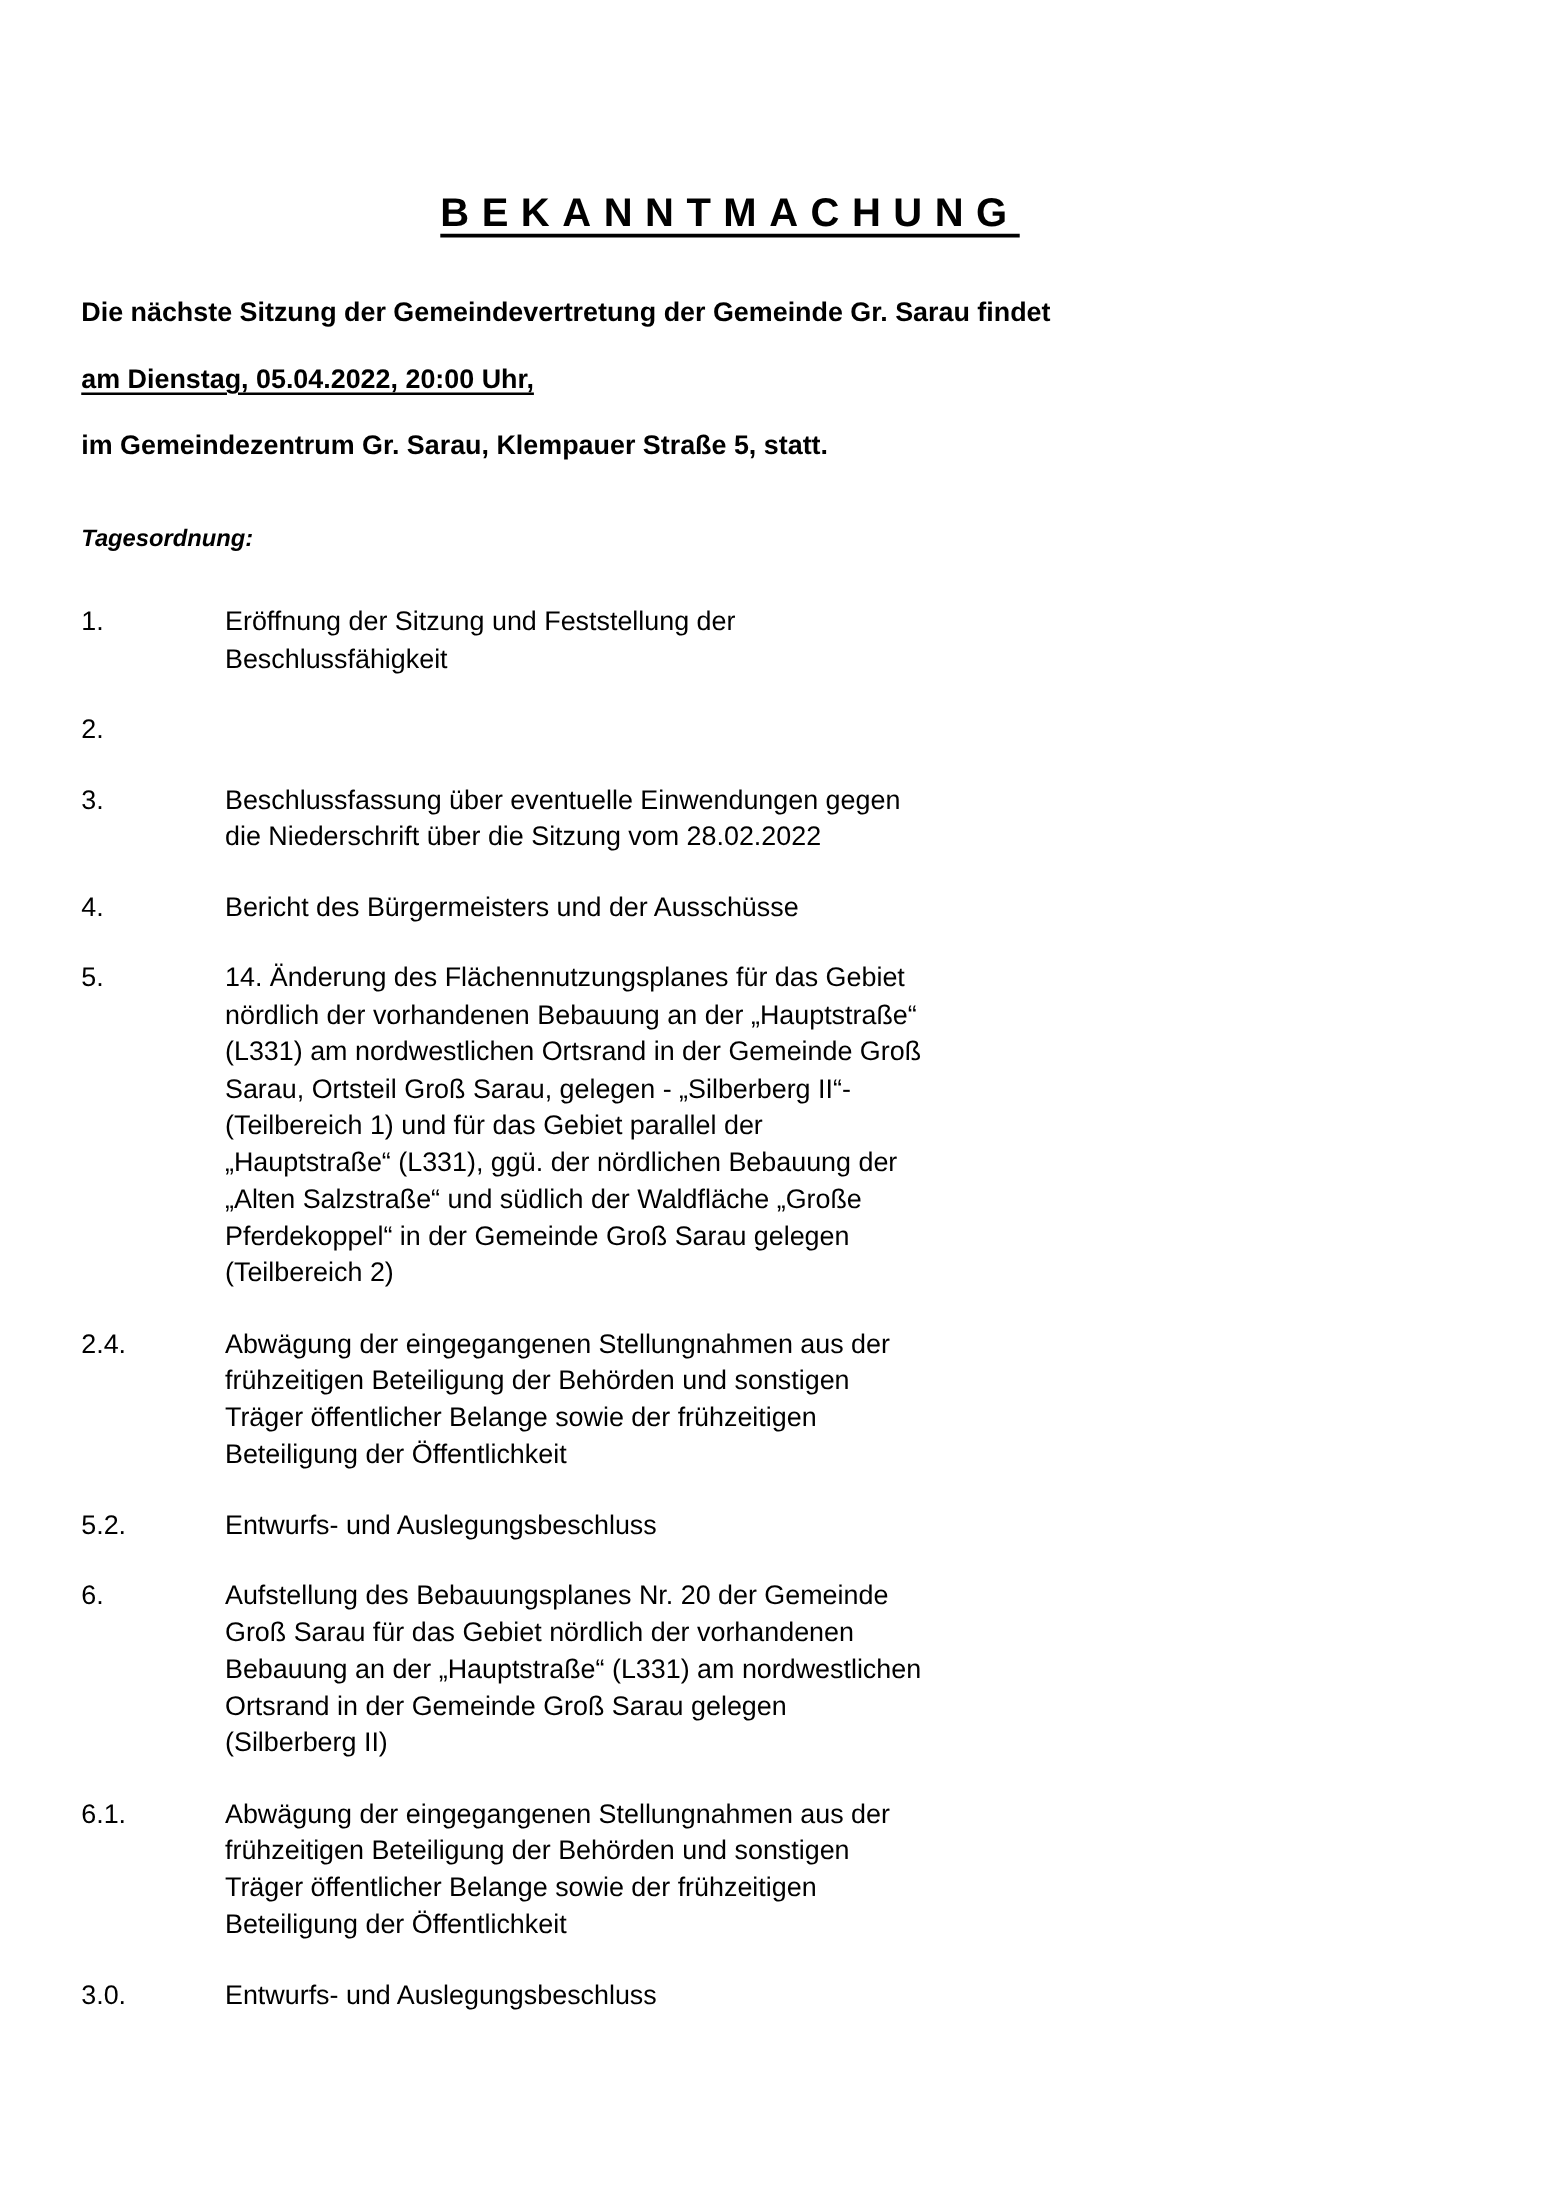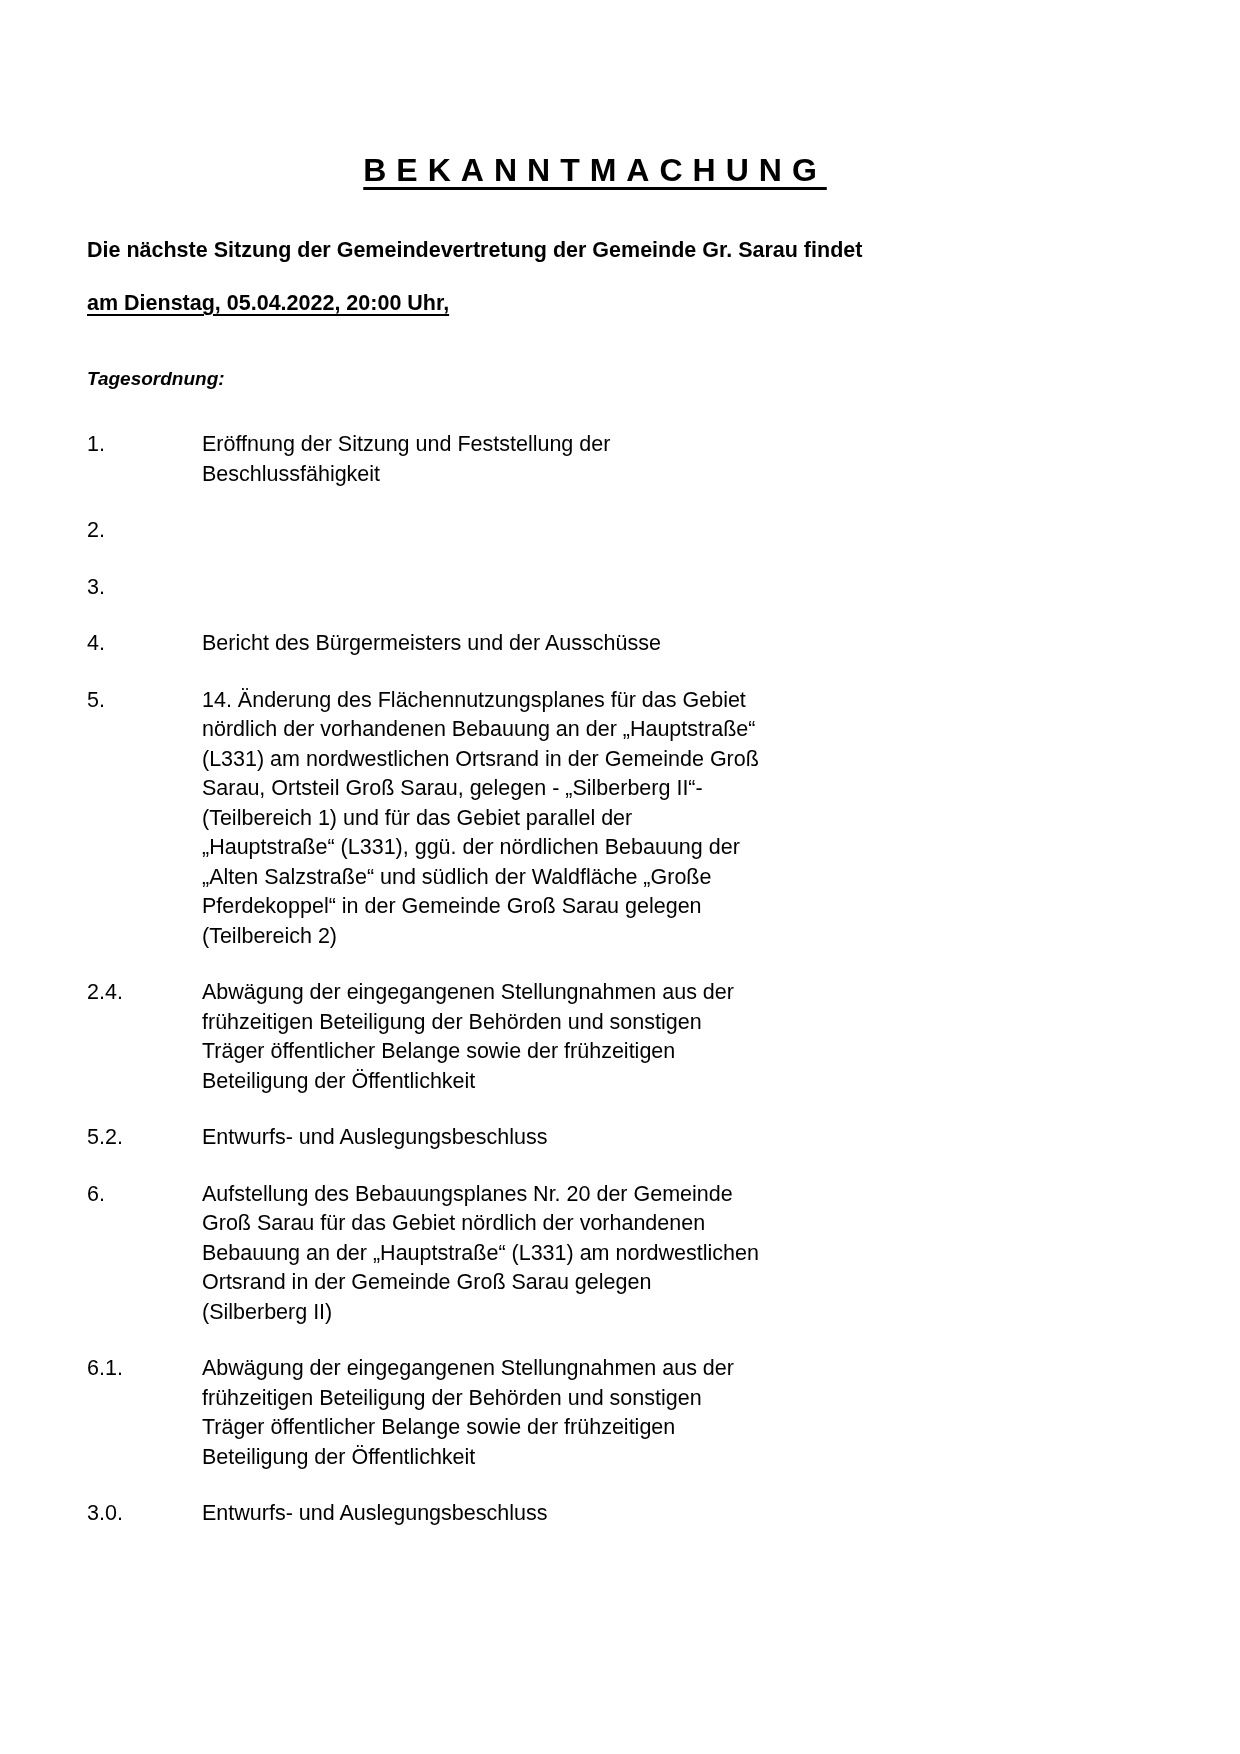--- a/index.html
+++ b/index.html
@@ -5,21 +5,21 @@
   html, body {
     margin: 0;
     padding: 0;
     background: #ffffff;
   }
   .page {
     position: relative;
     width: 1240px;
     height: 1754px;
     box-sizing: border-box;
-    padding: 152px 147px 0 87px;
+    padding: 152px 147px 0 65px;
     background: #ffffff;
     color: #000000;
     font-family: "Liberation Sans", sans-serif;
     overflow: hidden;
   }
   .doc-title {
     margin: 0 0 48px 0;
     text-align: center;
     font-size: 32px;
     font-weight: bold;
@@ -74,35 +74,38 @@
 </head>
 <body>
 
 <div class="page">
 
   <h1 class="doc-title">BEKANNTMACHUNG</h1>
 
   <div class="intro">
     <p>Die nächste Sitzung der Gemeindevertretung der Gemeinde Gr. Sarau findet</p>
     <p class="underlined">am Dienstag, 05.04.2022, 20:00 Uhr,</p>
+    <p>im Gemeindezentrum Gr. Sarau, Klempauer Straße 5, statt.</p>
   </div>
 
   <div class="agenda-heading">Tagesordnung:</div>
 
   <ul class="agenda">
     <li class="agenda-item">
       <span class="num">1.</span>
       <span class="txt">Eröffnung der Sitzung und Feststellung der
 Beschlussfähigkeit</span>
     </li>
     <li class="agenda-item">
       <span class="num">2.</span>
     </li>
     <li class="agenda-item">
       <span class="num">3.</span>
+      <span class="txt">Beschlussfassung über eventuelle Einwendungen gegen
+die Niederschrift über die Sitzung vom 28.02.2022</span>
     </li>
     <li class="agenda-item">
       <span class="num">4.</span>
       <span class="txt">Bericht des Bürgermeisters und der Ausschüsse</span>
     </li>
     <li class="agenda-item">
       <span class="num">5.</span>
       <span class="txt">14. Änderung des Flächennutzungsplanes für das Gebiet
 nördlich der vorhandenen Bebauung an der „Hauptstraße“
 (L331) am nordwestlichen Ortsrand in der Gemeinde Groß

